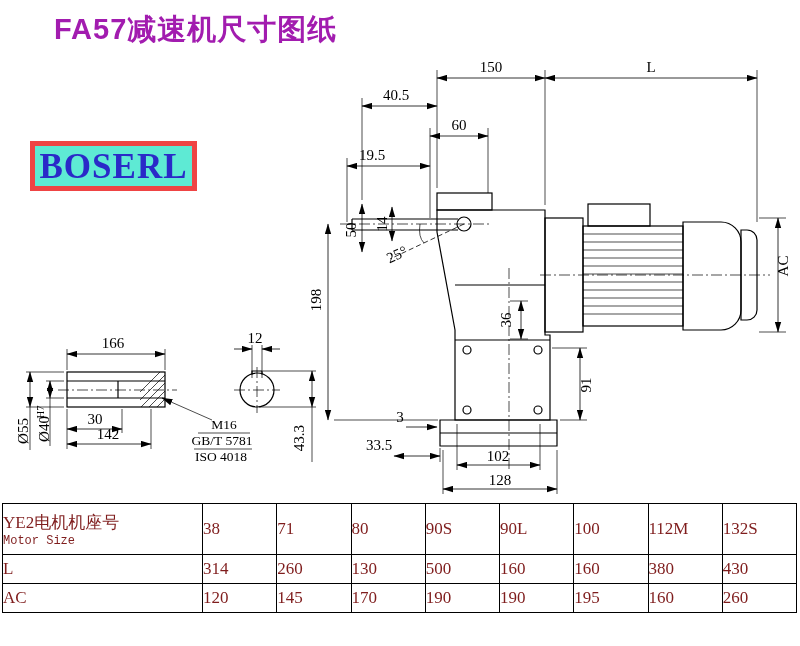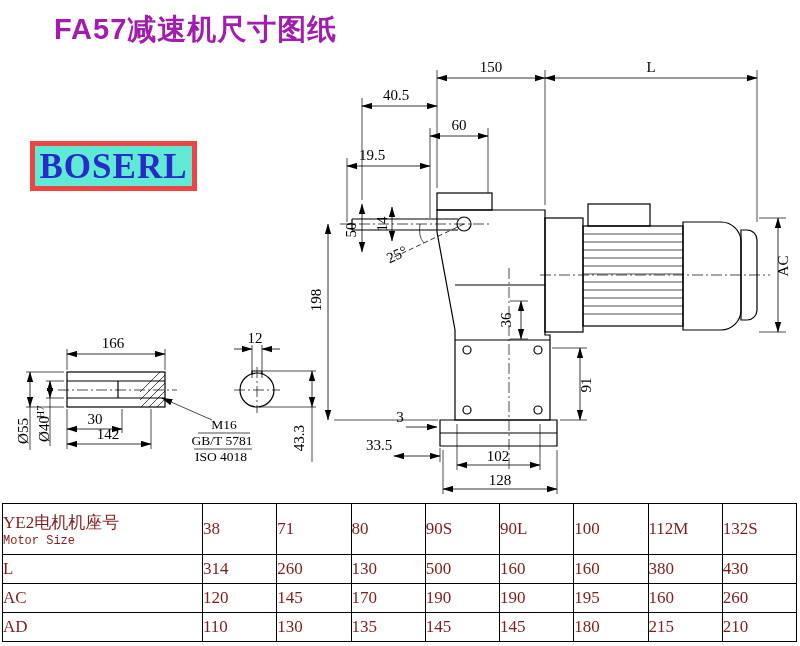--- a/index.html
+++ b/index.html
@@ -259,25 +259,14 @@
       <th>AC</th>
       <td>120</td>
       <td>145</td>
       <td>170</td>
       <td>190</td>
       <td>190</td>
       <td>195</td>
       <td>160</td>
       <td>260</td>
     </tr>
-    <tr class="row">
-      <th>AD</th>
-      <td>110</td>
-      <td>130</td>
-      <td>135</td>
-      <td>145</td>
-      <td>145</td>
-      <td>180</td>
-      <td>215</td>
-      <td>210</td>
-    </tr>
   </tbody>
 </table>
 
 </body></html>

